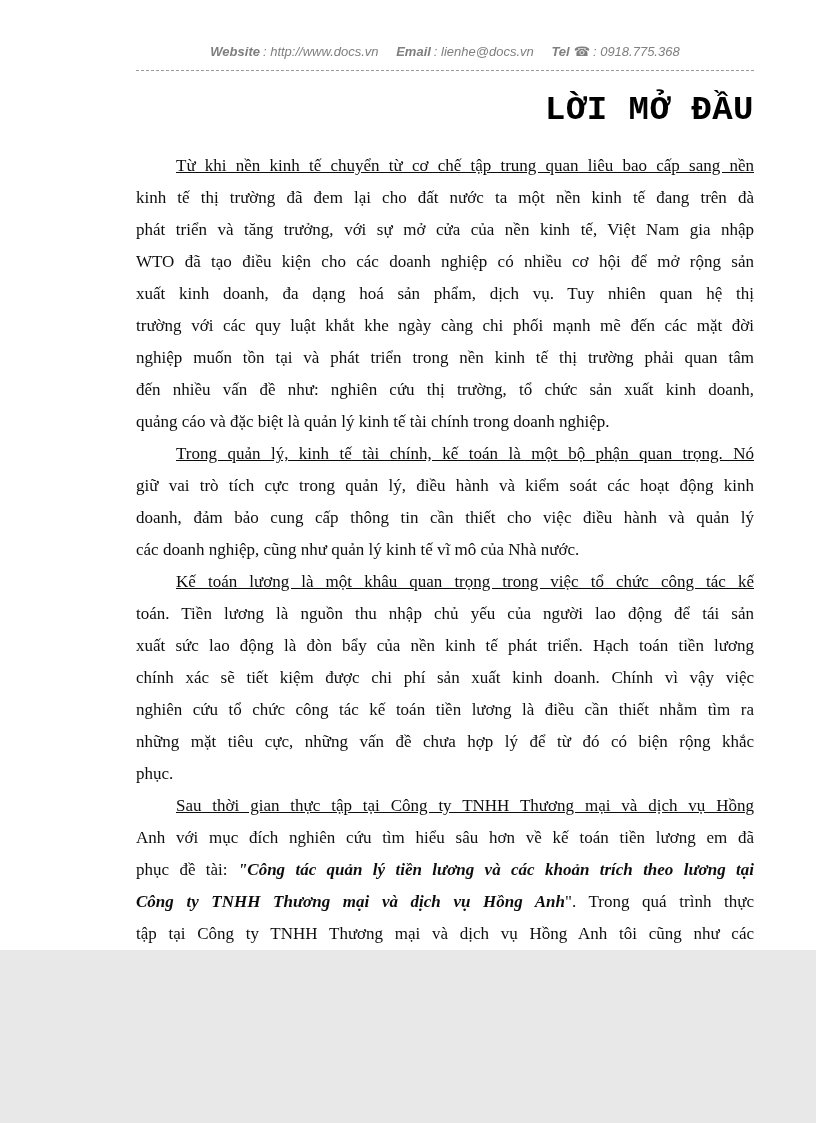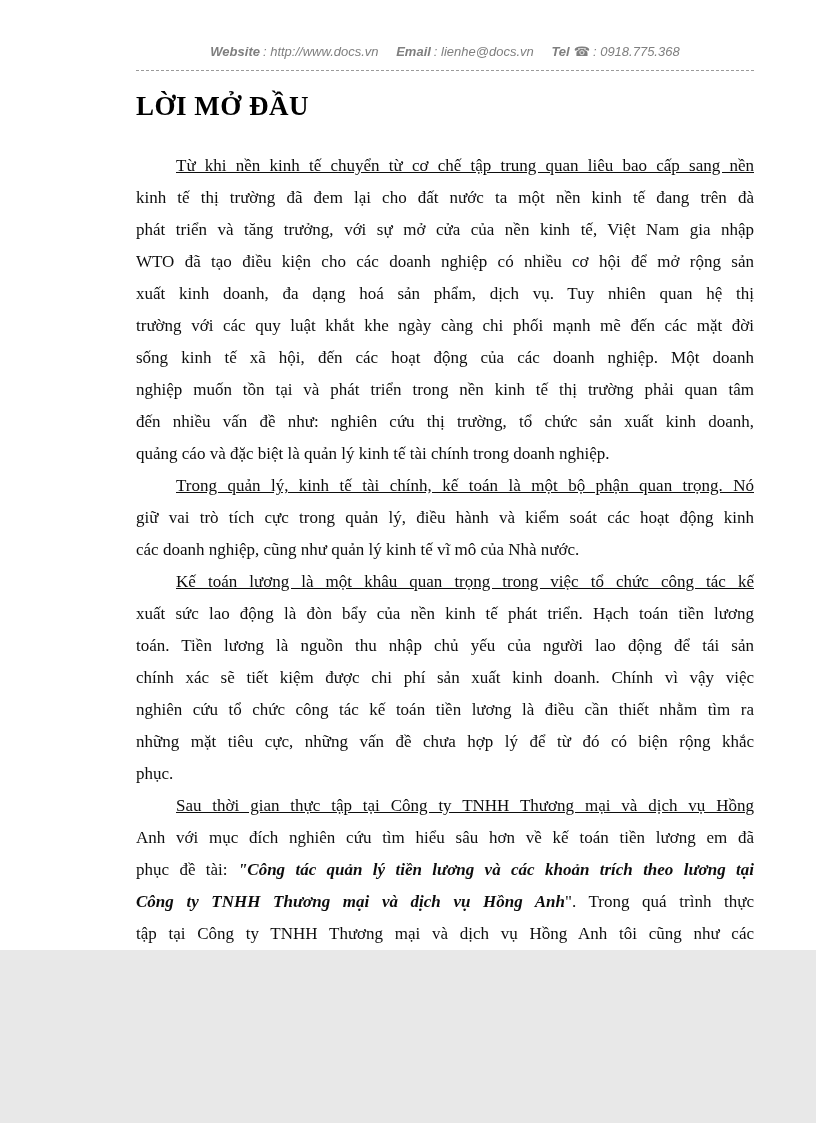--- a/index.html
+++ b/index.html
@@ -37,25 +37,26 @@
     font-family: "DejaVu Sans", sans-serif;
     font-style: normal;
     margin-left: 4px;
   }
   .doc-title {
     position: absolute;
     top: 91px;
     left: 136px;
     width: 618px;
     margin: 0;
-    text-align: left;
-    font-size: 27px;
+    text-align: right;
+    font-size: 34px;
     font-weight: bold;
     color: #000;
     letter-spacing: 0.5px;
+    font-family: Liberation Mono, monospace;
   }
   .body-block {
     position: absolute;
     top: 150px;
     left: 136px;
     width: 618px;
     font-size: 17px;
     color: #0d0d0d;
   }
   .para { margin: 0; }
@@ -93,34 +94,34 @@
   <h1 class="doc-title">LỜI MỞ ĐẦU</h1>
 
   <div class="body-block">
       <div class="para">
         <div class="line indent"><span>Từ khi nền kinh tế chuyển từ cơ chế tập trung quan liêu bao cấp sang nền</span></div>
         <div class="line"><span>kinh tế thị trường đã đem lại cho đất nước ta một nền kinh tế đang trên đà</span></div>
         <div class="line"><span>phát triển và tăng trưởng, với sự mở cửa của nền kinh tế, Việt Nam gia nhập</span></div>
         <div class="line"><span>WTO đã tạo điều kiện cho các doanh nghiệp có nhiều cơ hội để mở rộng sản</span></div>
         <div class="line"><span>xuất kinh doanh, đa dạng hoá sản phẩm, dịch vụ. Tuy nhiên quan hệ thị</span></div>
         <div class="line"><span>trường với các quy luật khắt khe ngày càng chi phối mạnh mẽ đến các mặt đời</span></div>
-        <div class="line"><span>sống kinh tế xã hội, đến các hoạt động của các doanh nghiệp. Một doanh</span></div>
         <div class="line"><span>nghiệp muốn tồn tại và phát triển trong nền kinh tế thị trường phải quan tâm</span></div>
         <div class="line"><span>đến nhiều vấn đề như: nghiên cứu thị trường, tổ chức sản xuất kinh doanh,</span></div>
         <div class="line end"><span>quảng cáo và đặc biệt là quản lý kinh tế tài chính trong doanh nghiệp.</span></div>
       </div>
       <div class="para">
         <div class="line indent"><span>Trong quản lý, kinh tế tài chính, kế toán là một bộ phận quan trọng. Nó</span></div>
         <div class="line"><span>giữ vai trò tích cực trong quản lý, điều hành và kiểm soát các hoạt động kinh</span></div>
+        <div class="line"><span>doanh, đảm bảo cung cấp thông tin cần thiết cho việc điều hành và quản lý</span></div>
         <div class="line end"><span>các doanh nghiệp, cũng như quản lý kinh tế vĩ mô của Nhà nước.</span></div>
       </div>
       <div class="para">
         <div class="line indent"><span>Kế toán lương là một khâu quan trọng trong việc tổ chức công tác kế</span></div>
+        <div class="line"><span>toán. Tiền lương là nguồn thu nhập chủ yếu của người lao động để tái sản</span></div>
         <div class="line"><span>xuất sức lao động là đòn bẩy của nền kinh tế phát triển. Hạch toán tiền lương</span></div>
-        <div class="line"><span>toán. Tiền lương là nguồn thu nhập chủ yếu của người lao động để tái sản</span></div>
         <div class="line"><span>chính xác sẽ tiết kiệm được chi phí sản xuất kinh doanh. Chính vì vậy việc</span></div>
         <div class="line"><span>nghiên cứu tổ chức công tác kế toán tiền lương là điều cần thiết nhằm tìm ra</span></div>
         <div class="line"><span>những mặt tiêu cực, những vấn đề chưa hợp lý để từ đó có biện rộng khắc</span></div>
         <div class="line end"><span>phục.</span></div>
       </div>
       <div class="para">
         <div class="line indent"><span>Sau thời gian thực tập tại Công ty TNHH Thương mại và dịch vụ Hồng</span></div>
         <div class="line"><span>Anh với mục đích nghiên cứu tìm hiểu sâu hơn về kế toán tiền lương em đã</span></div>
         <div class="line"><span>phục đề tài: </span><span class="bi">"Công tác quản lý tiền lương và các khoản trích theo lương tại</span></div>
         <div class="line"><span class="bi">Công ty TNHH Thương mại và dịch vụ Hồng Anh</span><span>". Trong quá trình thực</span></div>

